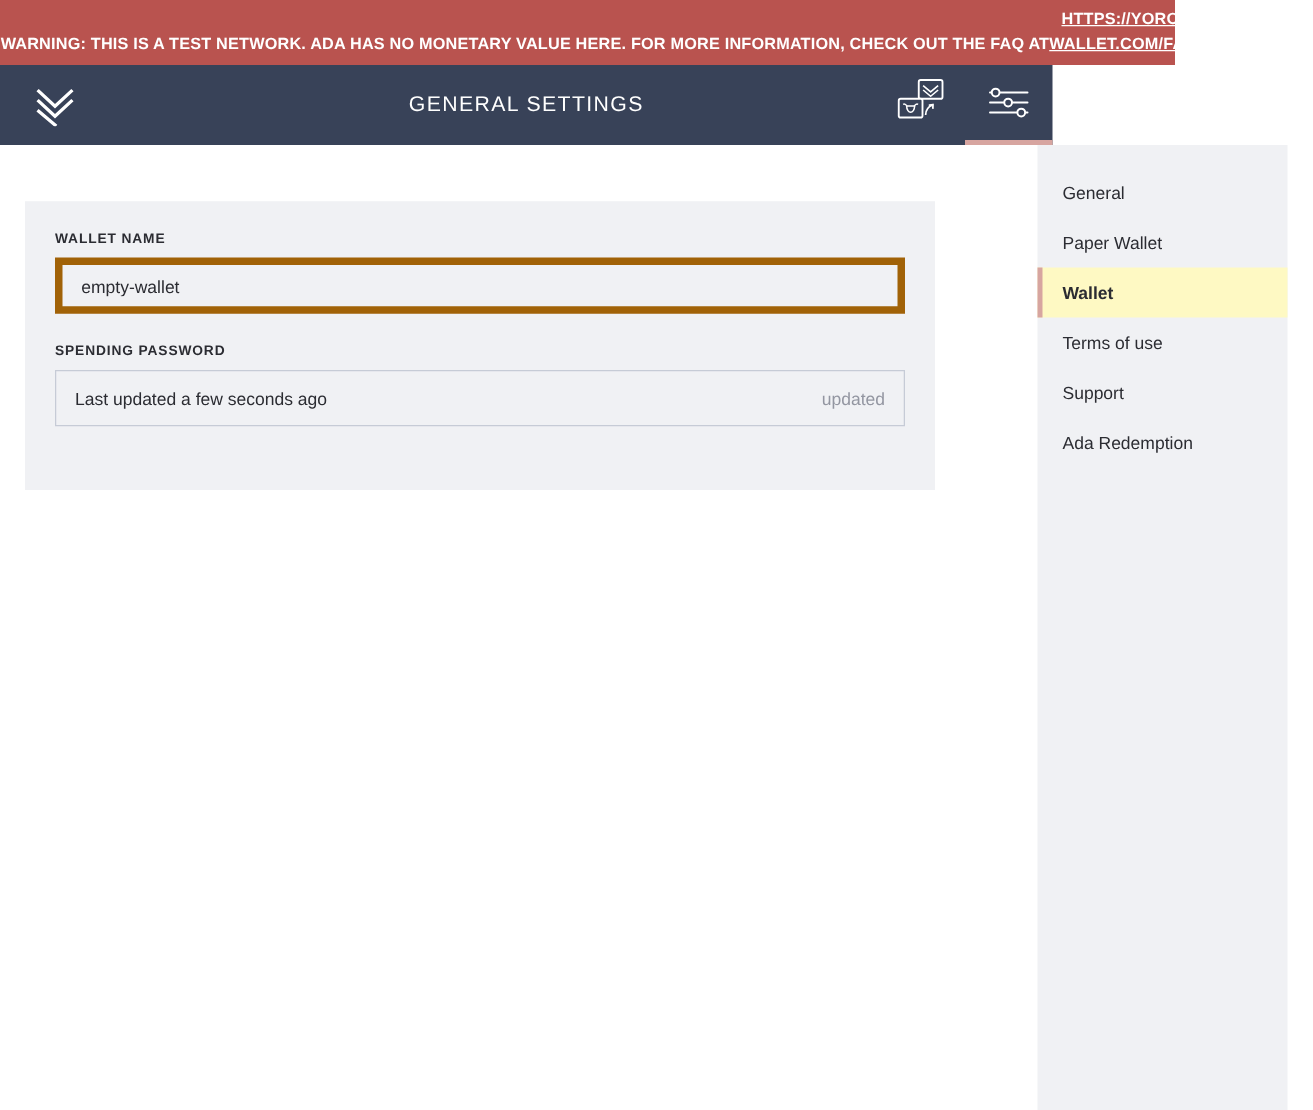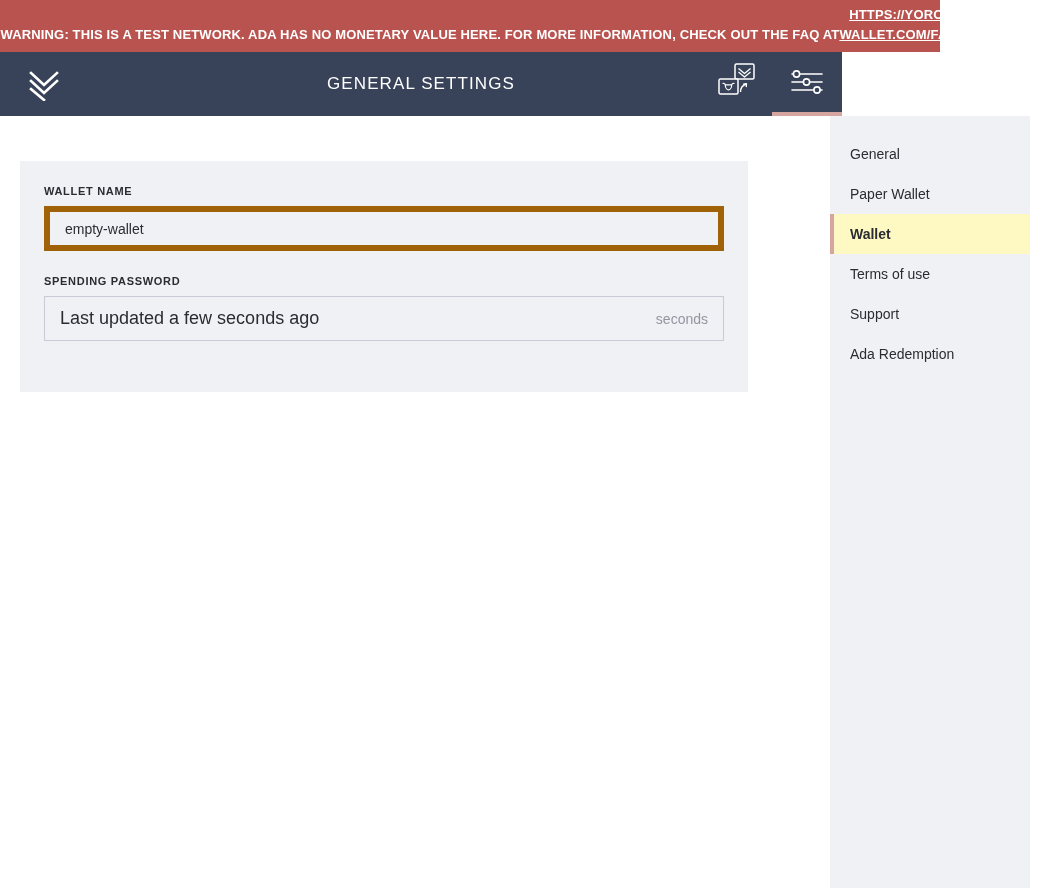--- a/index.html
+++ b/index.html
@@ -143,21 +143,21 @@
   .password-row {
     position: relative;
     width: 100%;
     height: 45px;
     border: 1px solid #c6cbd6;
     display: flex;
     align-items: center;
     padding: 0 15px;
   }
   .password-status {
-    font-size: 18px;
+    font-size: 14px;
     color: #2b2c32;
   }
   .change-link {
     margin-left: auto;
     font-size: 14px;
     color: #9396a1;
     cursor: pointer;
   }
 
   
@@ -271,21 +271,21 @@
 
     <div class="field-block">
       <div class="field-label">WALLET NAME</div>
       <input class="text-input" type="text" value="empty-wallet" style="">
     </div>
 
     <div class="field-block">
       <div class="field-label">SPENDING PASSWORD</div>
       <div class="password-row">
         <span class="password-status">Last updated a few seconds ago</span>
-        <span class="change-link">seconds</span>
+        <span class="change-link">updated</span>
       </div>
     </div>
 
   </div>
 
   <div class="settings-menu">
 
     <div class="menu-item">
       <span class="active-bar"></span>
       <span>General</span>

